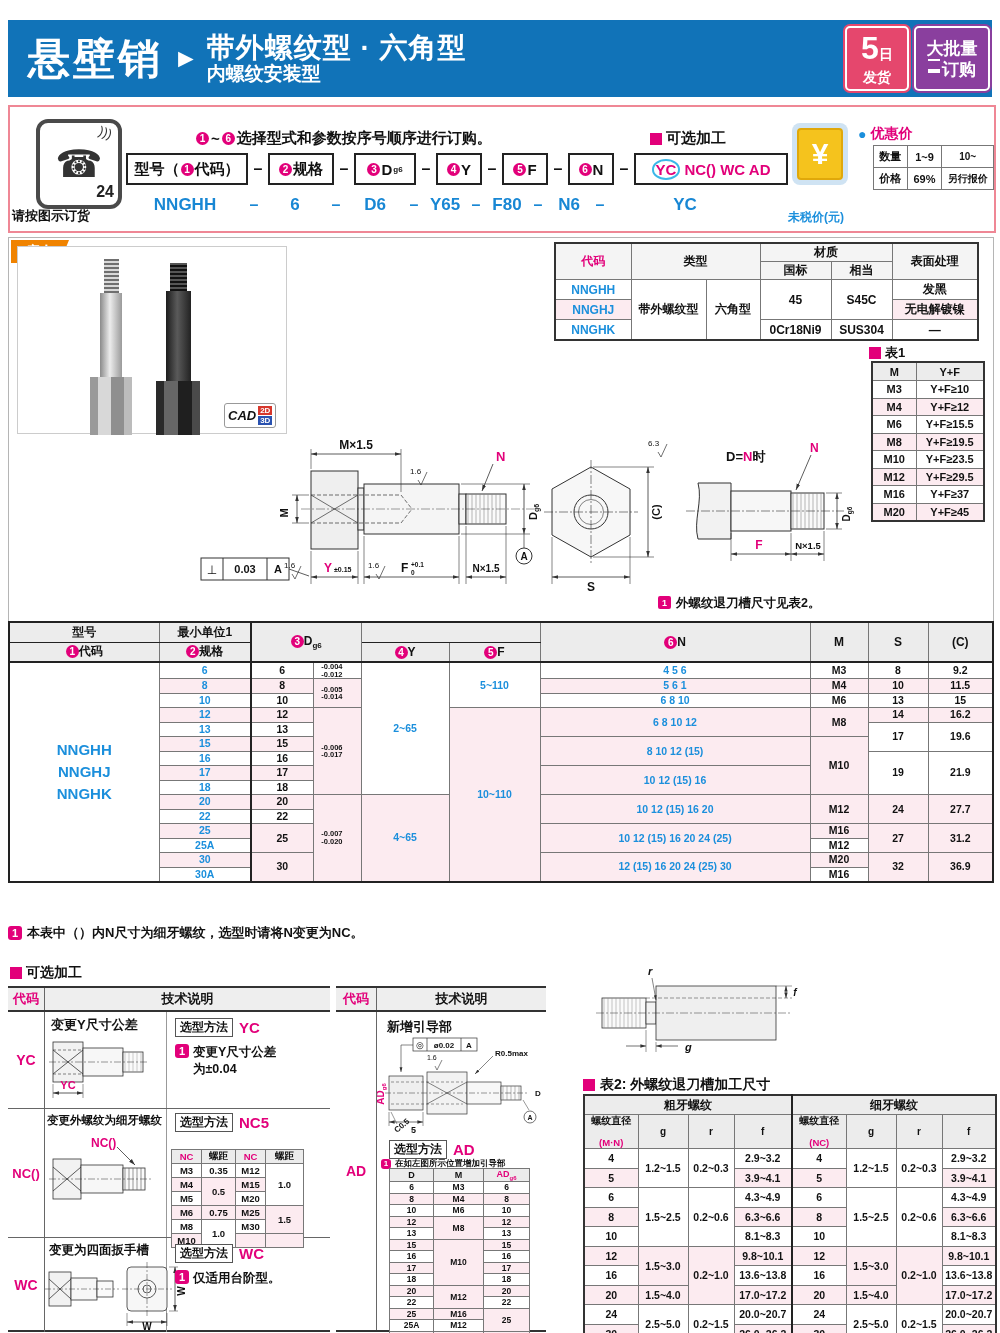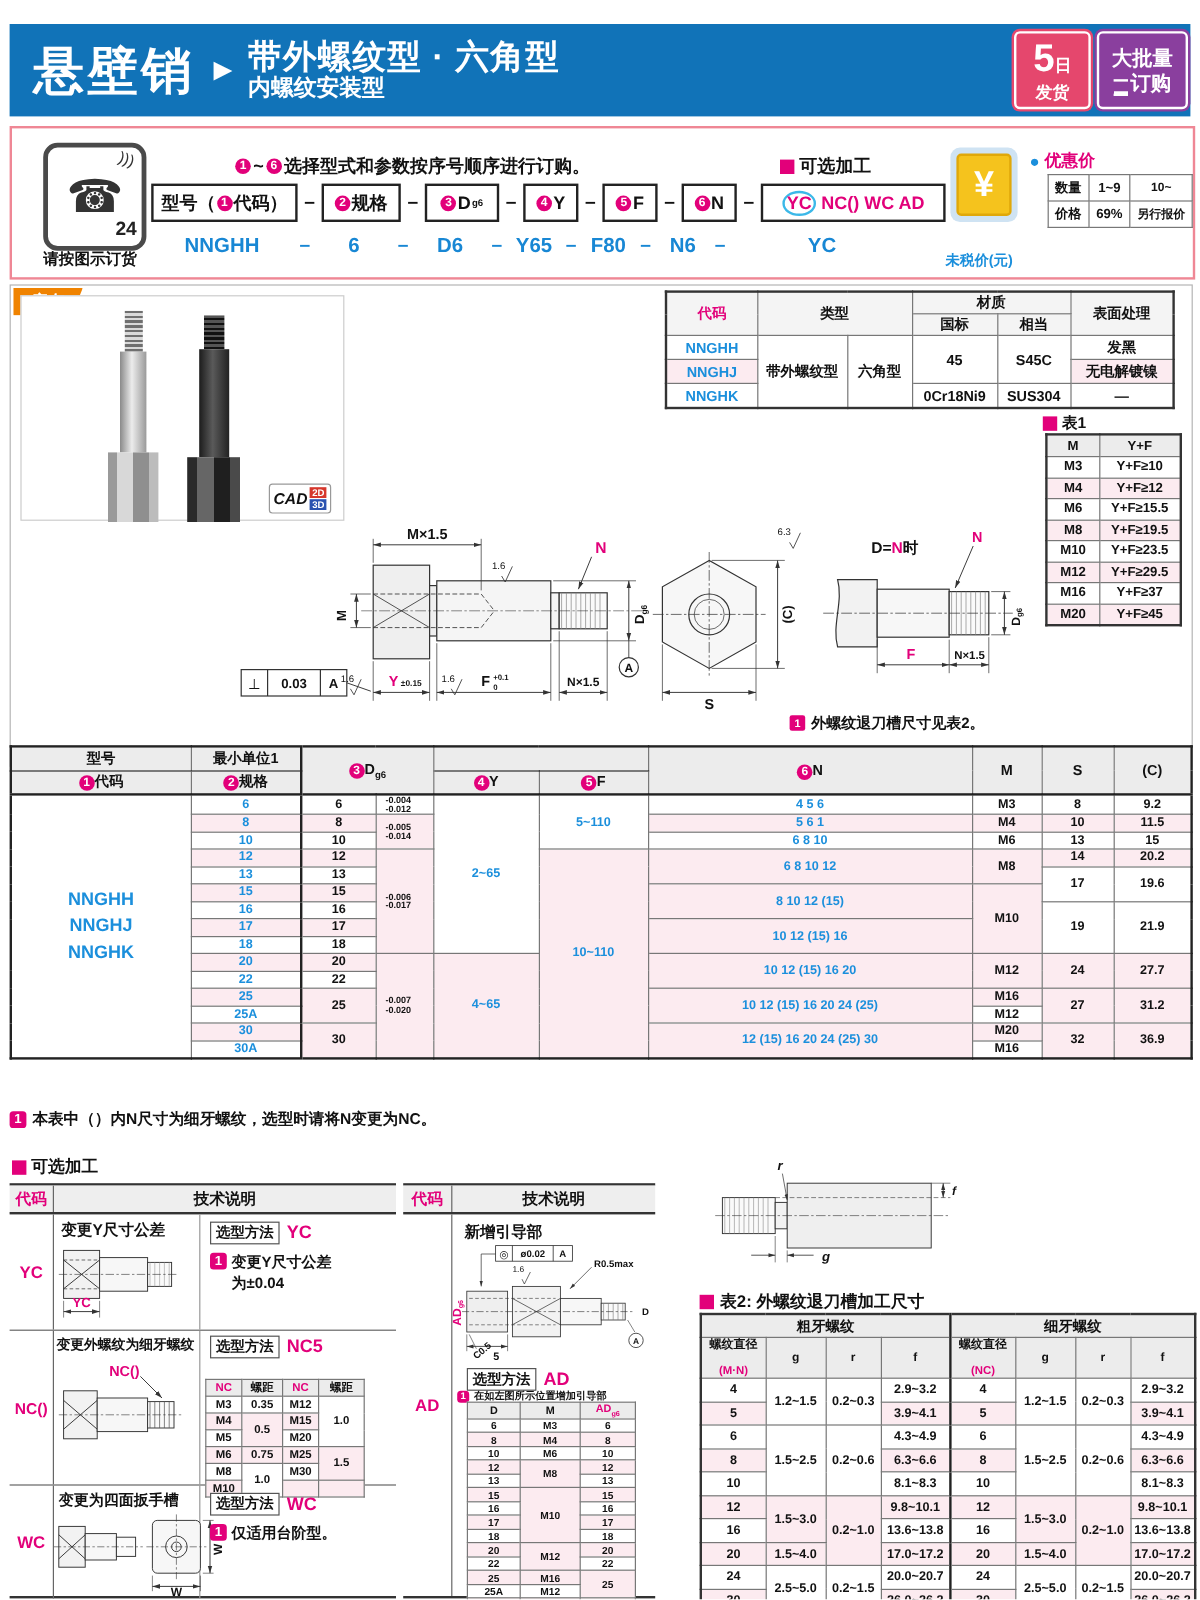--- a/index.html
+++ b/index.html
@@ -13,30 +13,30 @@
   .b-subs{display:flex;flex-direction:column;color:#fff;font-weight:bold;justify-content:space-between;}
   .b-sub1{font-size:28px;line-height:31px;letter-spacing:1px;}
   .b-sub2{font-size:19px;line-height:22px;}
   .badge-ship{position:absolute;left:837px;top:6px;width:60px;height:61px;background:#e5476d;border:2px solid #fff;box-shadow:0 0 0 2px #e5476d;border-radius:5px;color:#fff;display:flex;flex-direction:column;align-items:center;justify-content:center;}
   .ship-top{display:flex;align-items:baseline;line-height:30px;}
   .ship-num{font-size:32px;font-weight:bold;}
   .ship-unit{font-size:14px;font-weight:bold;}
   .ship-label{font-size:14px;font-weight:bold;line-height:16px;}
   .badge-bulk{position:absolute;left:906px;top:6px;width:72px;height:61px;background:#8a3f9e;border:2px solid #fff;box-shadow:0 0 0 2px #8a3f9e;border-radius:5px;color:#fff;display:flex;flex-direction:column;align-items:center;justify-content:center;font-weight:bold;}
   .bulk1{font-size:17px;line-height:21px;}
-  .bulk2{font-size:17px;line-height:21px;display:flex;align-items:flex-end;gap:2px;}
+  .bulk2{font-size:17px;line-height:21px;display:flex;align-items:flex-start;gap:2px;}
   .listicon{display:inline-block;width:12px;height:10px;border-top:2px solid #fff;border-bottom:2px solid #fff;box-shadow:0 -3px 0 -1px #fff inset;}
 
   
   .obox{position:absolute;left:8px;top:105px;width:984px;height:124px;border:2px solid #ef8795;background:#fff;}
   .phone-box{position:absolute;left:26px;top:12px;width:78px;height:82px;border:4px solid #4a4a4a;border-radius:12px;display:flex;align-items:center;justify-content:center;}
   .phone-glyph{font-size:38px;color:#333;}
   .phone-24{position:absolute;right:4px;bottom:4px;font-size:16px;font-weight:bold;color:#222;}
   .phone-wave{position:absolute;right:6px;top:2px;font-size:13px;color:#333;transform:rotate(20deg);}
-  .phone-note{position:absolute;left:2px;top:100px;width:126px;text-align:center;font-weight:bold;font-size:13px;}
+  .phone-note{position:absolute;left:2px;top:100px;width:126px;font-weight:bold;font-size:13px;}
   .pointer{position:absolute;left:130px;top:42px;font-size:28px;color:#e2007a;}
   .instr{position:absolute;left:186px;top:22px;display:flex;align-items:center;font-size:15px;font-weight:bold;gap:2px;}
   .opt-label{position:absolute;left:640px;top:22px;display:flex;align-items:center;gap:4px;font-size:15px;font-weight:bold;}
   .sq{display:inline-block;width:12px;height:12px;background:#e2007a;}
   .circ, .circn{display:inline-block;width:13px;height:13px;border-radius:50%;background:#e2007a;color:#fff;font-size:10px;line-height:13px;text-align:center;font-weight:bold;}
   .boxes{position:absolute;left:116px;top:46px;display:flex;align-items:center;gap:4px;}
   .mbox{border:2px solid #222;height:28px;display:flex;align-items:center;justify-content:center;font-size:15px;font-weight:bold;background:#fff;gap:1px;}
   .w1{width:118px;} .w2{width:62px;} .w3{width:58px;} .w4{width:42px;} .w5{width:42px;} .w6{width:42px;} .w7{width:150px;}
   .dash{width:12px;text-align:center;font-size:16px;font-weight:bold;}
   .mbox sub{font-size:9px;}
@@ -573,21 +573,21 @@
           <td class="blue">12</td>
           <td class="thL">12</td>
           <td rowspan="6" class="tol">
             <div>-0.006</div>
             <div>-0.017</div>
           </td>
           <td rowspan="12" class="blue">10~110</td>
           <td rowspan="2" class="blue">6 8 10 12</td>
           <td rowspan="2">M8</td>
           <td>14</td>
-          <td>20.2</td>
+          <td>16.2</td>
         </tr>
         <tr>
           <td class="blue">13</td>
           <td class="thL">13</td>
           <td rowspan="2">17</td>
           <td rowspan="2">19.6</td>
         </tr>
         <tr>
           <td class="blue">15</td>
           <td class="thL">15</td>

